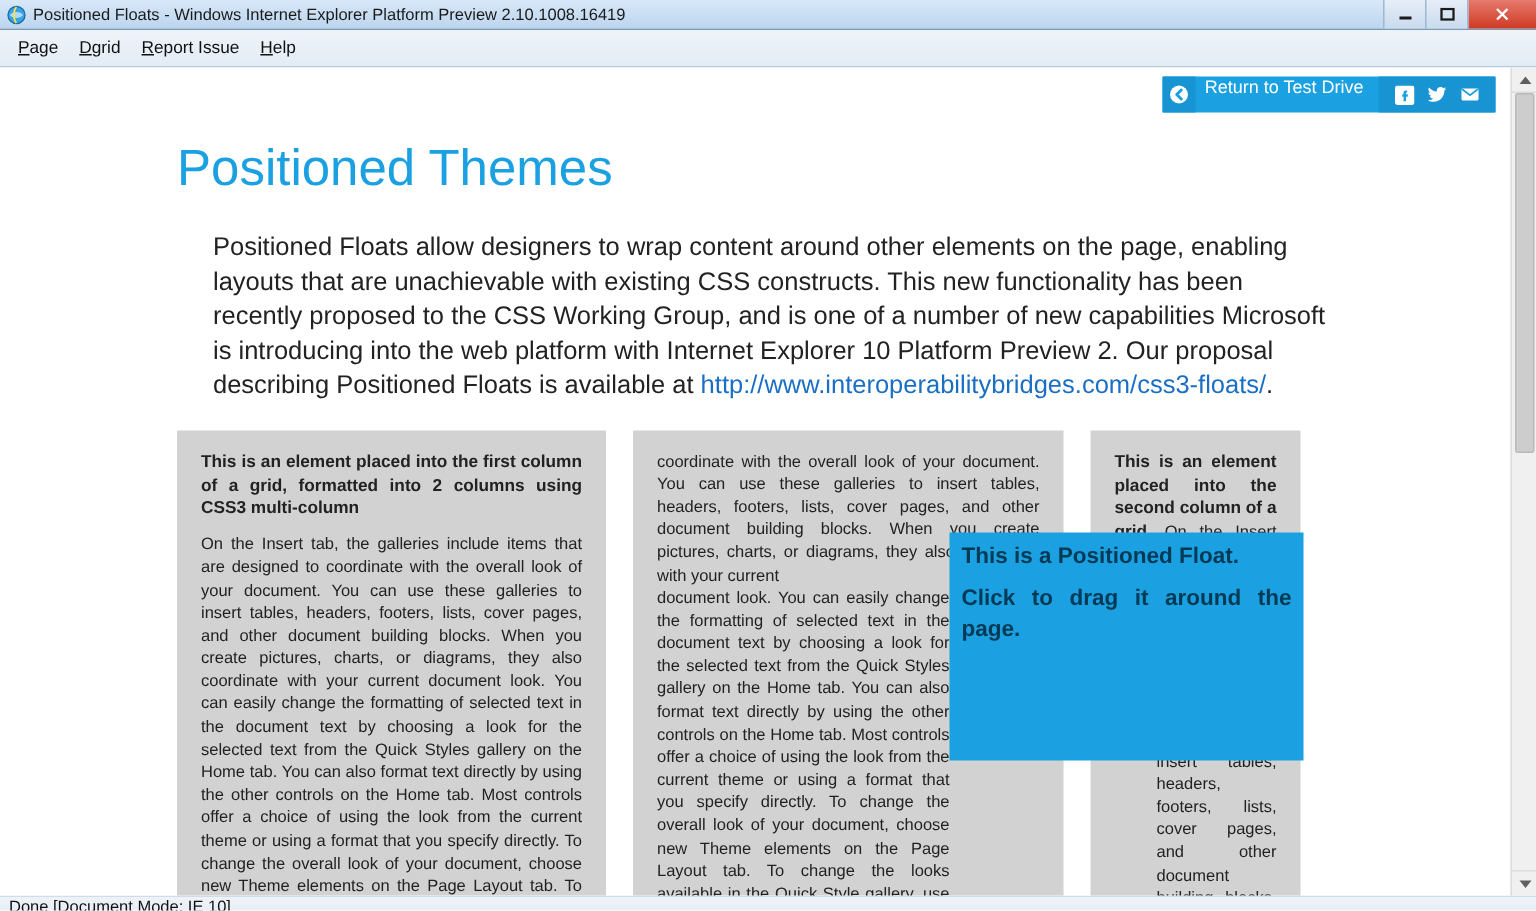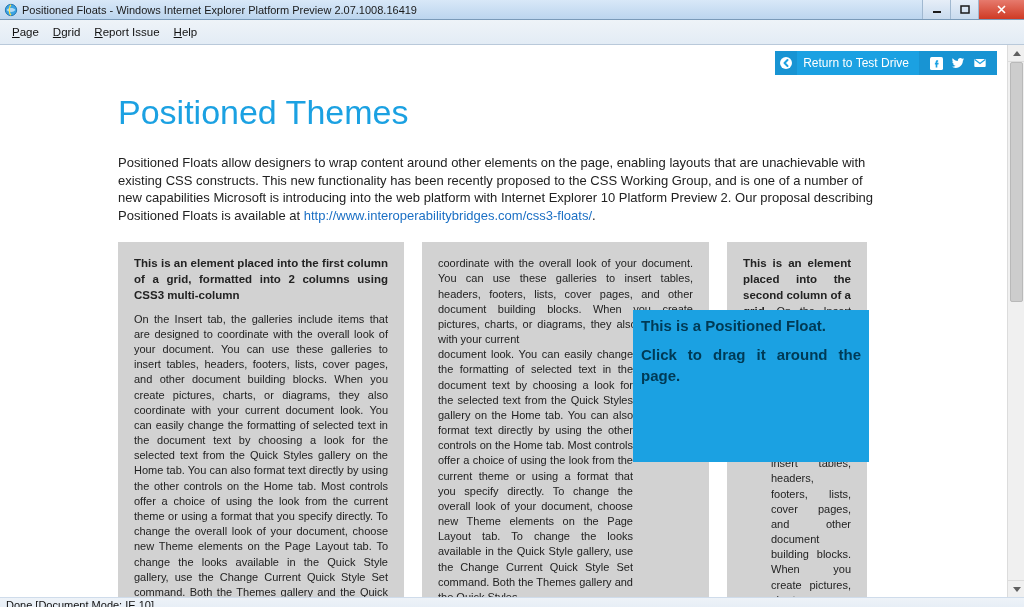--- a/index.html
+++ b/index.html
@@ -50,29 +50,29 @@
 
   .statusbar {
     height:15px; background: linear-gradient(to bottom,#eef3f8,#e3ecf5);
     border-top:1px solid #cfdceb; font-size:11px; color:#111;
     display:flex; align-items:center; padding:0 6px;
   }
 
   
   .page { padding: 0 0 0 0; position:relative; }
   .top-toolbar { display:flex; justify-content:flex-end; padding: 6px 10px 0 0; }
-  .return-bar { height:24px; background:#1ba1e2; color:#fff; display:flex; align-items:center; font-size:12px; border-radius:1px; }
+  .return-bar { height:24px; background:#1ba1e2; color:#fff; display:flex; font-size:12px; border-radius:1px; }
   .return-bar .back { width:22px; display:flex;align-items:center;justify-content:center; background:#1894d3; height:100%; }
   .return-bar .label { padding:0 10px 0 6px; }
   .return-bar .icons { display:flex; align-items:center; gap:8px; padding:0 10px; background:#1894d3; height:100%; }
   .return-bar .icon { width:14px; height:14px; display:flex;align-items:center;justify-content:center; fill:#fff; color:#fff; }
 
   .content { padding: 0 120px 20px 118px; }
   h1.page-title { color:#1ba1e2; font-weight:300; font-size:34px; margin: 18px 0 22px; }
-  p.intro { font-size:13px; color:#222; line-height:1.35; margin-bottom:4px; }
+  p.intro { font-size:17px; color:#222; line-height:1.35; margin-bottom:4px;margin-left:24px; }
   p.intro a { color:#1a6fc4; text-decoration:none; }
 
   .columns-wrap { margin-top:18px; display:flex; gap:18px; }
   .col { background:#d2d2d2; padding:14px 16px; font-size:11px; color:#222; line-height:1.38; text-align:justify; }
   .col1 { flex: 0 0 286px; }
   .col2 { flex: 0 0 287px; position:relative; padding-right:16px;}
   .col3 { flex: 0 0 140px; }
   .col .bold-lead { font-weight:700; font-size:11.5px; text-align:justify; }
   .col p { margin-top:8px; }
   .col2-flow-top { }
@@ -94,21 +94,21 @@
 
 <div class="titlebar">
   <div class="left">
     <span class="ie-icon">
       <svg viewBox="0 0 16 16" width="14" height="14">
           <circle cx="8" cy="8" r="6.5" fill="#3aa3e3" stroke="#1a6fa8"></circle>
           <path d="M3 8c2-3 8-3 10 0-2 3-8 3-10 0z" fill="#fff" opacity=".6"></path>
           <path d="M8 2c-2.5 2-2.5 10 0 12" fill="none" stroke="#fbe24a" stroke-width="1.4"></path>
         </svg>
     </span>
-    <span>Positioned Floats - Windows Internet Explorer Platform Preview 2.07.1008.16419</span>
+    <span>Positioned Floats - Windows Internet Explorer Platform Preview 2.10.1008.16419</span>
   </div>
   <div class="win-buttons">
     <div class="win-btn">
       <svg width="10" height="10">
           <rect x="1" y="6" width="8" height="2" fill="#1a1a1a"></rect>
         </svg>
     </div>
     <div class="win-btn">
       <svg width="10" height="10">
           <rect x="1" y="1" width="8" height="7" fill="none" stroke="#1a1a1a" stroke-width="1.5"></rect>

